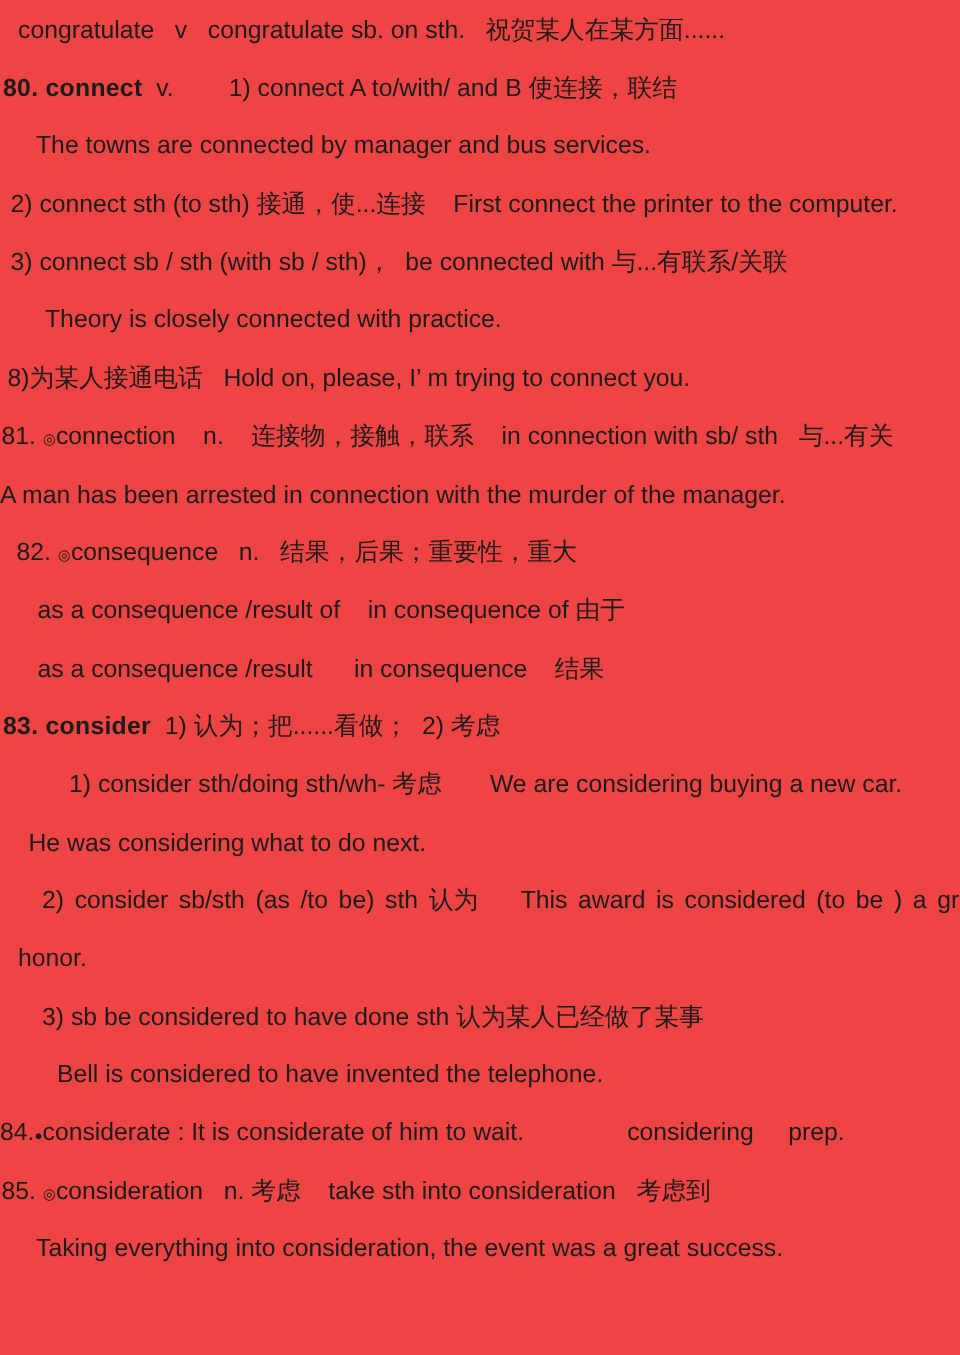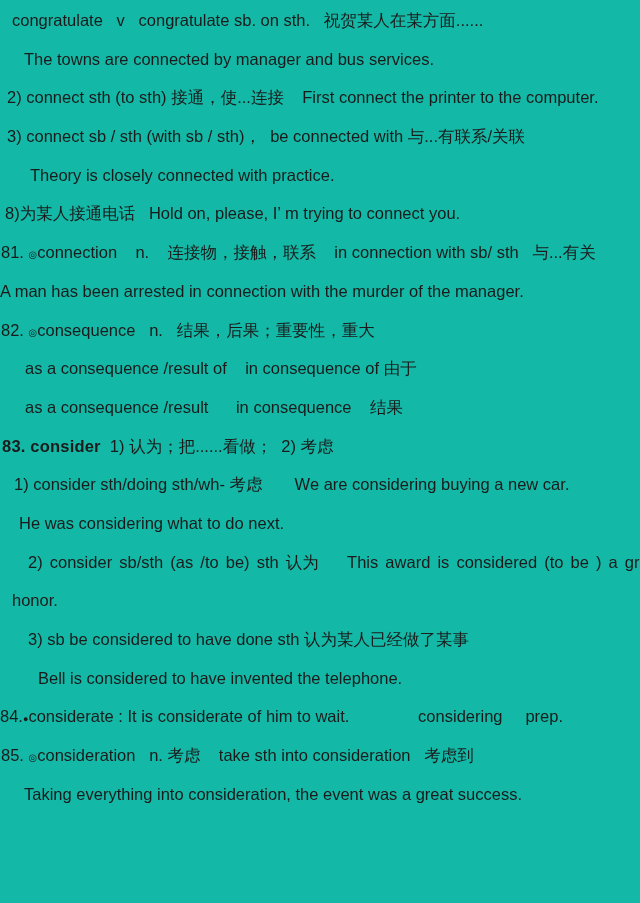--- a/index.html
+++ b/index.html
@@ -1,21 +1,21 @@
 <!DOCTYPE html>
 <html><head>
 <meta charset="utf-8">
 <style>
   html, body { margin: 0; padding: 0; }
   body { background: #ffffff; }
   .page {
     position: relative;
     width: 640px;
     height: 903px;
-    background: #14b8a6;
+    background: #ef4444;
     color: #1b1b1b;
     font-family: "Liberation Sans", "DejaVu Sans", sans-serif;
     font-size: 16.5px;
     box-sizing: border-box;
     padding-top: 1px;
     overflow: hidden;
   }
   .line {
     height: 38.7px;
     line-height: 38.7px;
@@ -28,44 +28,45 @@
   .dot { font-size: 9px; }    
   .justify { word-spacing: 2.5px; }
 </style>
 </head>
 <body>
 
 <div class="page">
 
   <div class="line" style="padding-left:12px"><span>congratulate   v   congratulate sb. on sth.   祝贺某人在某方面......</span></div>
 
+  <div class="line" style="padding-left:2px"><span class="b">80. connect</span><span>  v.        1) connect A to/with/ and B 使连接，联结</span></div>
 
   <div class="line" style="padding-left:24px"><span>The towns are connected by manager and bus services.</span></div>
 
   <div class="line" style="padding-left:7px"><span>2) connect sth (to sth) 接通，使...连接    First connect the printer to the computer.</span></div>
 
   <div class="line" style="padding-left:7px"><span>3) connect sb / sth (with sb / sth)，  be connected with 与...有联系/关联</span></div>
 
   <div class="line" style="padding-left:30px"><span>Theory is closely connected with practice.</span></div>
 
   <div class="line" style="padding-left:5px"><span>8)为某人接通电话   Hold on, please, I’ m trying to connect you.</span></div>
 
   <div class="line" style="padding-left:1px"><span>81. </span><span class="sym">◎</span><span>connection    n.    连接物，接触，联系    in connection with sb/ sth   与...有关</span></div>
 
   <div class="line" style=""><span>A man has been arrested in connection with the murder of the manager.</span></div>
 
-  <div class="line" style="padding-left:1px"><span>82. </span><span class="sym">◎</span><span>consequence   n.   结果，后果；重要性，重大</span></div>
+  <div class="line" style="padding-left:11px"><span>82. </span><span class="sym">◎</span><span>consequence   n.   结果，后果；重要性，重大</span></div>
 
   <div class="line" style="padding-left:25px"><span>as a consequence /result of    in consequence of 由于</span></div>
 
   <div class="line" style="padding-left:25px"><span>as a consequence /result      in consequence    结果</span></div>
 
   <div class="line" style="padding-left:2px"><span class="b">83. consider</span><span>  1) 认为；把......看做；  2) 考虑</span></div>
 
-  <div class="line" style="padding-left:14px"><span>1) consider sth/doing sth/wh- 考虑       We are considering buying a new car.</span></div>
+  <div class="line" style="padding-left:46px"><span>1) consider sth/doing sth/wh- 考虑       We are considering buying a new car.</span></div>
 
   <div class="line" style="padding-left:19px"><span>He was considering what to do next.</span></div>
 
   <div class="line justify" style="padding-left:28px"><span>2) consider sb/sth (as /to be) sth 认为    This award is considered (to be ) a great</span></div>
 
   <div class="line" style="padding-left:12px"><span>honor.</span></div>
 
   <div class="line" style="padding-left:28px"><span>3) sb be considered to have done sth 认为某人已经做了某事</span></div>
 
   <div class="line" style="padding-left:38px"><span>Bell is considered to have invented the telephone.</span></div>

